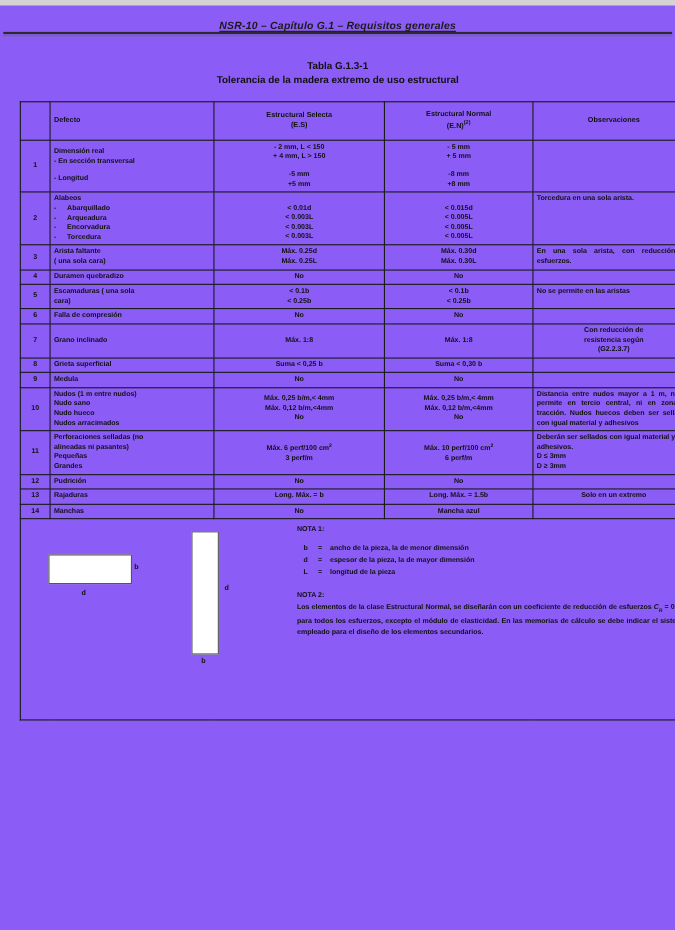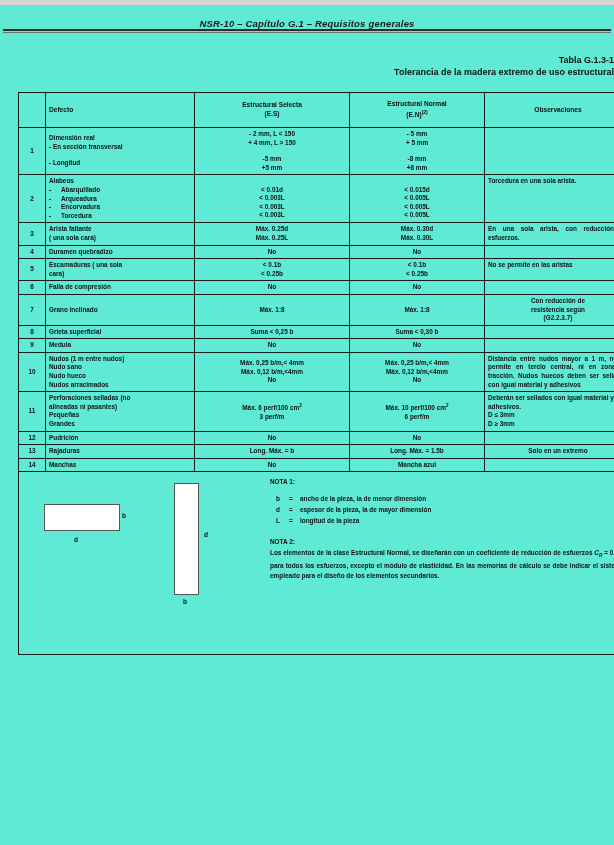--- a/index.html
+++ b/index.html
@@ -11,21 +11,21 @@
     width: 614px;
     height: 845px;
     position: relative;
     font-family: "Liberation Sans", sans-serif;
     color: #000000;
     overflow: hidden;
   }
   .page {
     position: absolute;
     inset: 0;
-    background: #5eead4;
+    background: #8b5cf6;
   }
   .top-band {
     position: absolute;
     top: 0; left: 0; right: 0;
     height: 5px;
     background: #d4d4d4;
   }
   .header {
     position: absolute;
     top: 13px; left: 0; right: 0;
@@ -49,21 +49,21 @@
   .header-rule2 {
     position: absolute;
     top: 31.5px; left: 3px; right: 3px;
     height: 1px;
     background: #6f6f6f;
   }
 
   .table-title {
     position: absolute;
     top: 54px; left: 0; right: 0;
-    text-align: right;
+    text-align: center;
     font-size: 9px;
     font-weight: bold;
     line-height: 12px;
     color: #111;
   }
 
   table.main {
     position: absolute;
     top: 92px;
     left: 18px;

